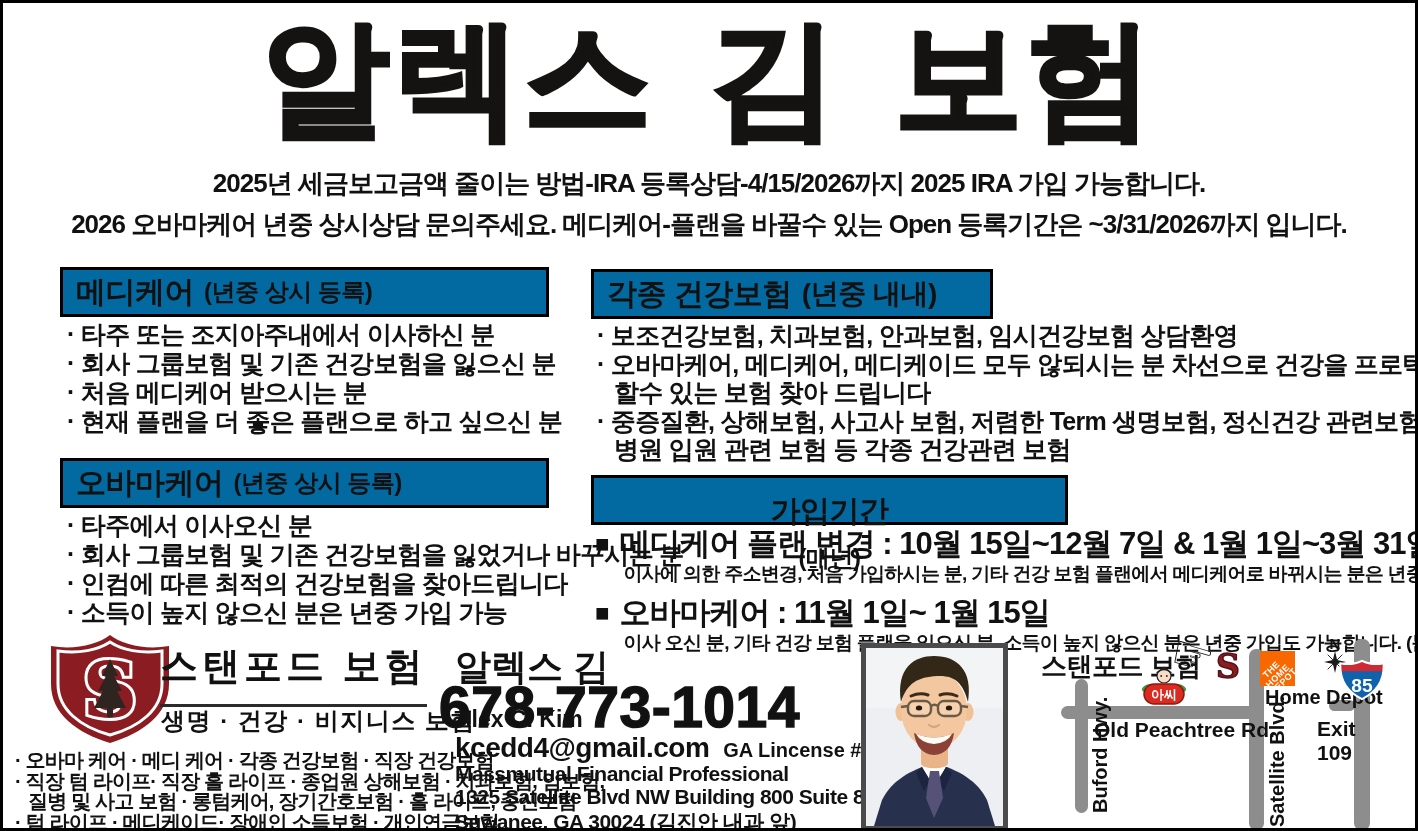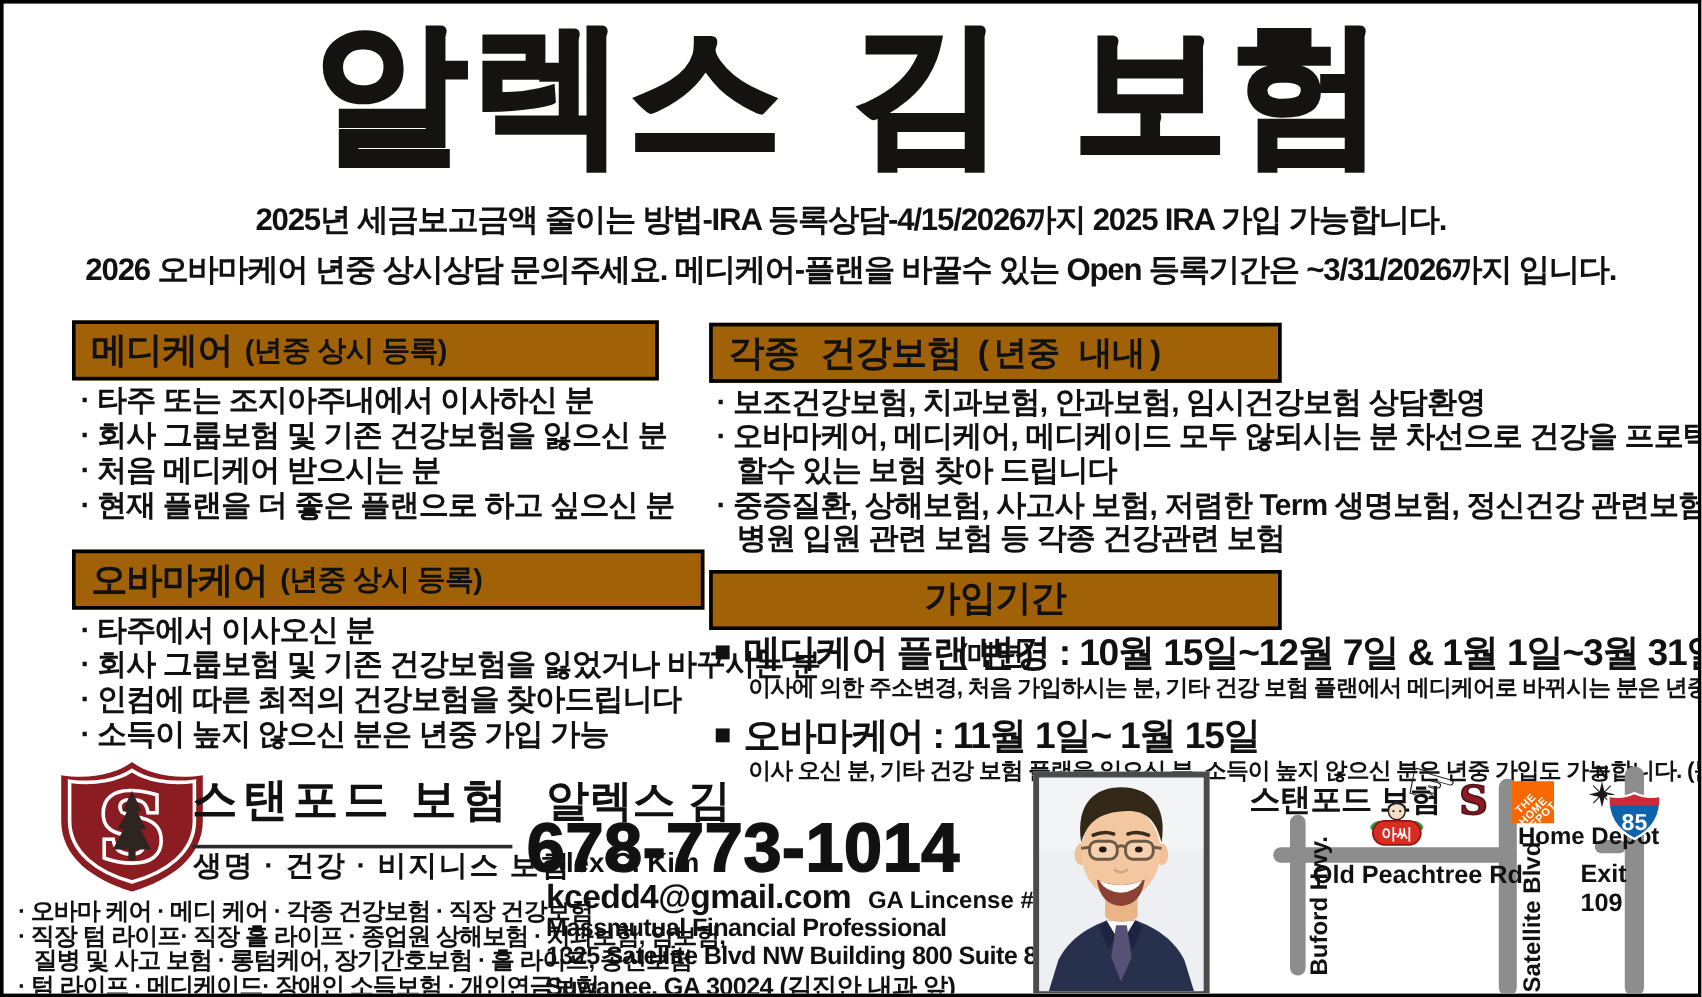--- a/index.html
+++ b/index.html
@@ -15,22 +15,22 @@
     top:6px; left:0; width:100%; text-align:center;
     font-size:128px; line-height:1.08; font-weight:900; color:#151312;
     letter-spacing:3px; word-spacing:16px; -webkit-text-stroke:3.5px #151312;
   }
   .subtitle { left:0; width:100%; text-align:center; font-weight:800; font-size:26px; letter-spacing:-1px; white-space:nowrap; }
   .subtitle-1 { top:163px; }
   .subtitle-2 { top:204px; }
 
   
   .sec-head {
-    border:3px solid #000; background:#a16207; height:50px; box-sizing:border-box;
-    display:flex; align-items:center; gap:10px; padding:0 13px; white-space:nowrap;
+    border:3px solid #000; background:#0369a1; height:50px; box-sizing:border-box;
+    display:flex; align-items:center; gap:10px; padding:13px 13px; white-space:nowrap;
   }
   .sec-title { font-size:30px; font-weight:900; letter-spacing:-0.5px; }
   .sec-sub   { font-size:24px; font-weight:800; letter-spacing:-0.5px; }
 
   .blist { font-size:25px; font-weight:700; line-height:29px; white-space:nowrap; letter-spacing:-0.7px; }
   .blist div { margin:0; }
   .rlist { font-size:25px; font-weight:700; line-height:28.5px; white-space:nowrap; letter-spacing:-0.7px; }
   .indent { padding-left:17px; }
 
   
@@ -93,32 +93,32 @@
     <span class="sec-title">메디케어</span>
     <span class="sec-sub">(년중 상시 등록)</span>
   </div>
   <div class="abs blist" style="left:64px; top:317px;">
     <div>· 타주 또는 조지아주내에서 이사하신 분</div>
     <div>· 회사 그룹보험 및 기존 건강보험을 잃으신 분</div>
     <div>· 처음 메디케어 받으시는 분</div>
     <div>· 현재 플랜을 더 좋은 플랜으로 하고 싶으신 분</div>
   </div>
 
-  <div class="abs sec-head" style="left:57px; top:455px; width:527px;">
+  <div class="abs sec-head" style="left:57px; top:455px; width:489px;">
     <span class="sec-title">오바마케어</span>
     <span class="sec-sub">(년중 상시 등록)</span>
   </div>
   <div class="abs blist" style="left:64px; top:508px;">
     <div>· 타주에서 이사오신 분</div>
     <div>· 회사 그룹보험 및 기존 건강보험을 잃었거나 바꾸시는 분</div>
     <div>· 인컴에 따른 최적의 건강보험을 찾아드립니다</div>
     <div>· 소득이 높지 않으신 분은 년중 가입 가능</div>
   </div>
 
-  <div class="abs sec-head" style="left:588px; top:266px; width:477px;font-family:Liberation Mono, monospace;">
+  <div class="abs sec-head" style="left:588px; top:266px; width:402px;">
     <span class="sec-title">각종 건강보험</span>
     <span class="sec-sub" style="font-size:28px; font-weight:900;">(년중 내내)</span>
   </div>
   <div class="abs rlist" style="left:594px; top:318px;">
     <div>· 보조건강보험, 치과보험, 안과보험, 임시건강보험 상담환영</div>
     <div>· 오바마케어, 메디케어, 메디케이드 모두 않되시는 분 차선으로 건강을 프로텍트</div>
     <div class="indent">할수 있는 보험 찾아 드립니다</div>
     <div>· 중증질환, 상해보험, 사고사 보험, 저렴한 Term 생명보험, 정신건강 관련보험,</div>
     <div class="indent">병원 입원 관련 보험 등 각종 건강관련 보험</div>
   </div>

